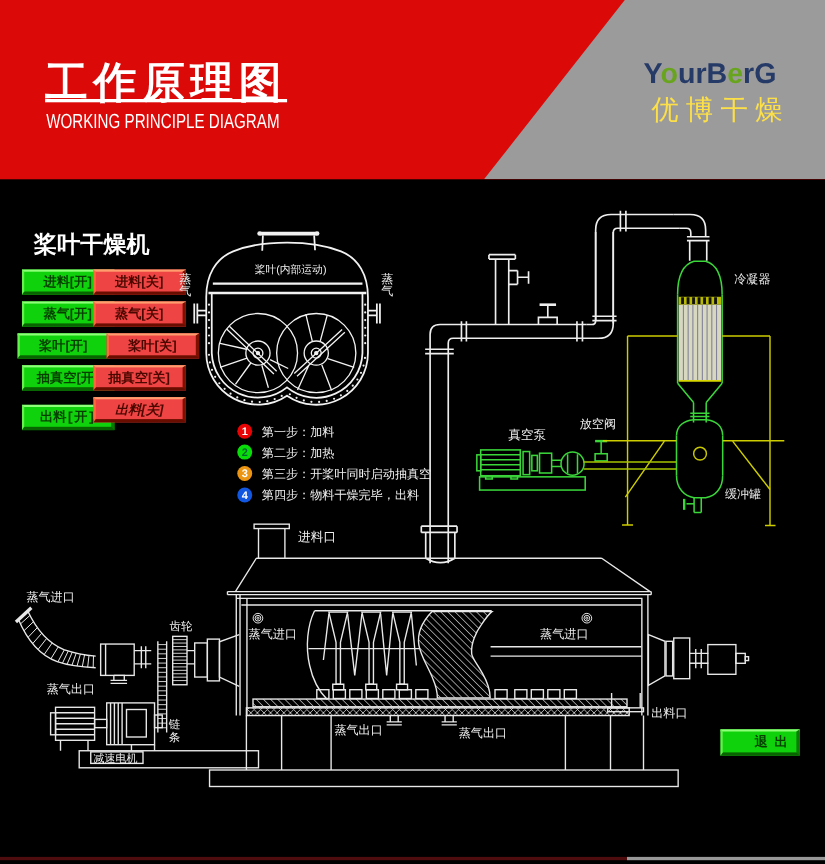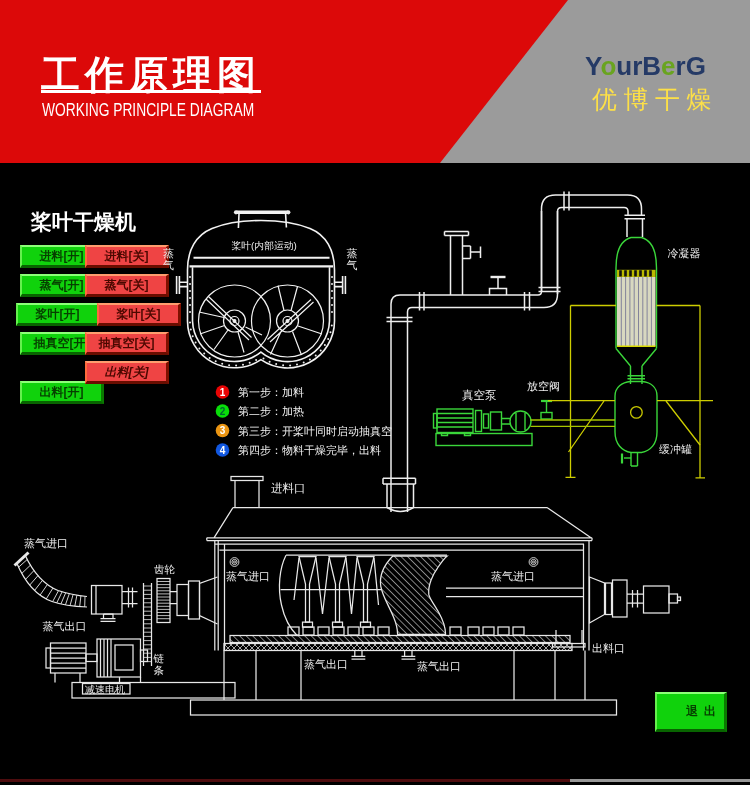--- a/index.html
+++ b/index.html
@@ -23,24 +23,24 @@
 <div class="abs" style="left:31px;top:208px;color:#fff;font-size:21px;font-weight:bold;letter-spacing:0px;text-align:right;">桨叶干燥机</div>
 
 <div class="btn bg" style="left:20px;top:245px;">进料[开]</div>
 <div class="btn br" style="left:85px;top:245px;">进料[关]</div>
 <div class="btn bg" style="left:20px;top:274px;">蒸气[开]</div>
 <div class="btn br" style="left:85px;top:274px;">蒸气[关]</div>
 <div class="btn bg" style="left:16px;top:303px;">桨叶[开]</div>
 <div class="btn br" style="left:85px;top:303px;margin-left:12px;">桨叶[关]</div>
 <div class="btn bg" style="left:20px;top:332px;">抽真空[开]</div>
 <div class="btn br" style="left:85px;top:332px;text-align:center;">抽真空[关]</div>
-<div class="btn bg" style="left:20px;top:381px;">出料[开]</div>
+<div class="btn bg" style="left:20px;top:368px;font-family:Liberation Mono, monospace;">出料[开]</div>
 <div class="btn br" style="left:85px;top:361px;font-style:italic;">出料[关]</div>
 
-<div class="btn bg" style="left:655px;top:692px;width:72px;height:40px;letter-spacing:6px;padding-left:27px;">退出</div>
+<div class="btn bg" style="left:655px;top:663px;width:72px;height:24px;letter-spacing:6px;padding-left:27px;">退出</div>
 
 <svg class="abs" style="left:0;top:0;" width="750" height="785" viewBox="0 0 750 785">
 <defs>
 <pattern id="h45" width="4.6" height="4.6" patternUnits="userSpaceOnUse" patternTransform="rotate(-45)">
 <line x1="0" y1="0" x2="0" y2="4.6" stroke="#e8e8e8" stroke-width="1.1"></line>
 </pattern>
 <pattern id="hx" width="6" height="6" patternUnits="userSpaceOnUse">
 <path d="M0 0 L6 6 M6 0 L0 6" stroke="#cfcfcf" stroke-width="0.8"></path>
 </pattern>
 </defs>

